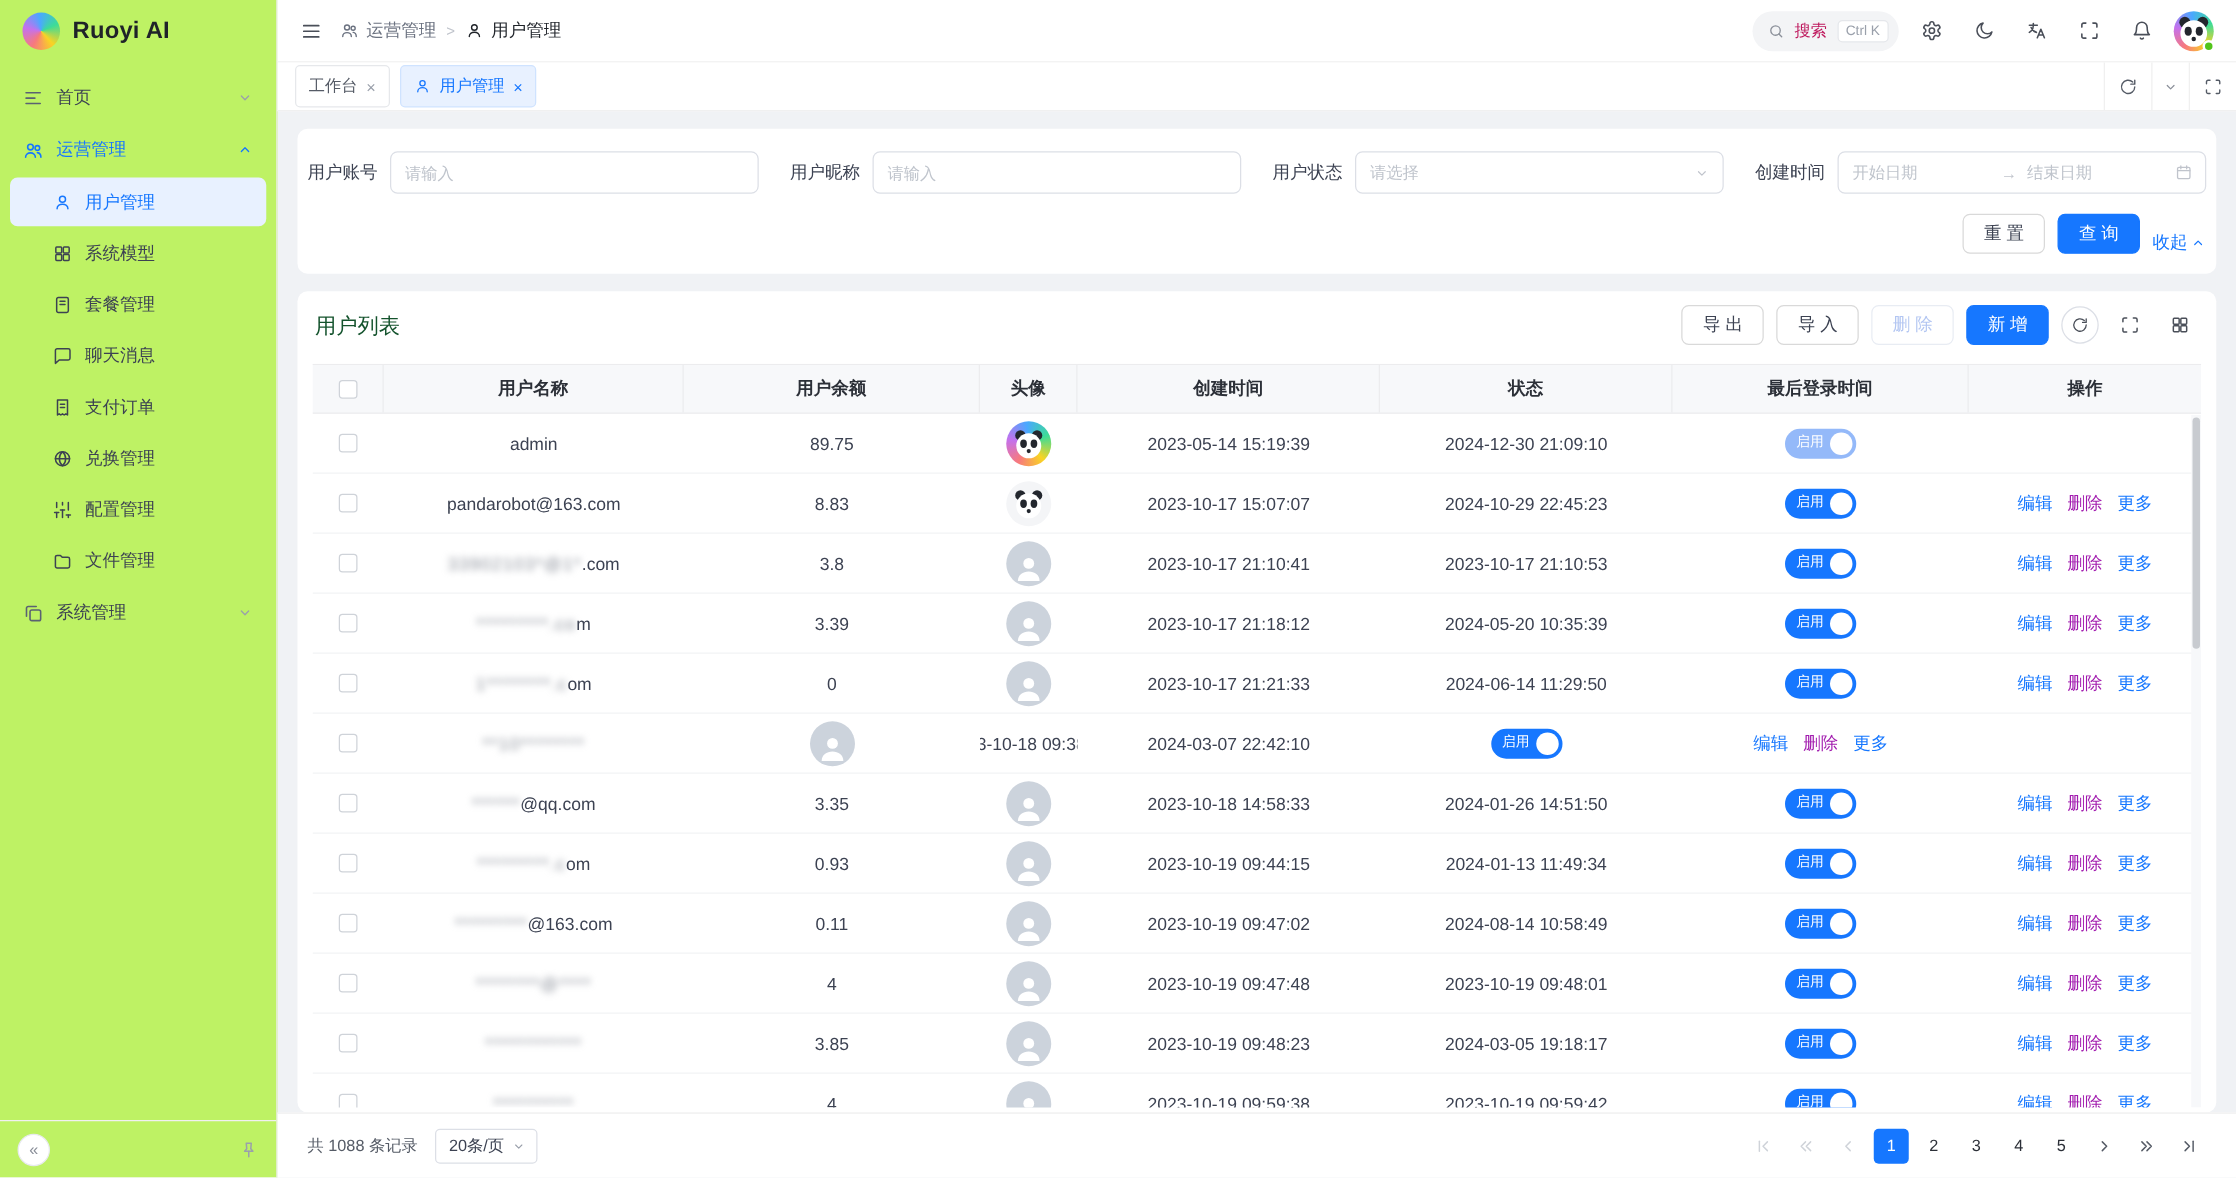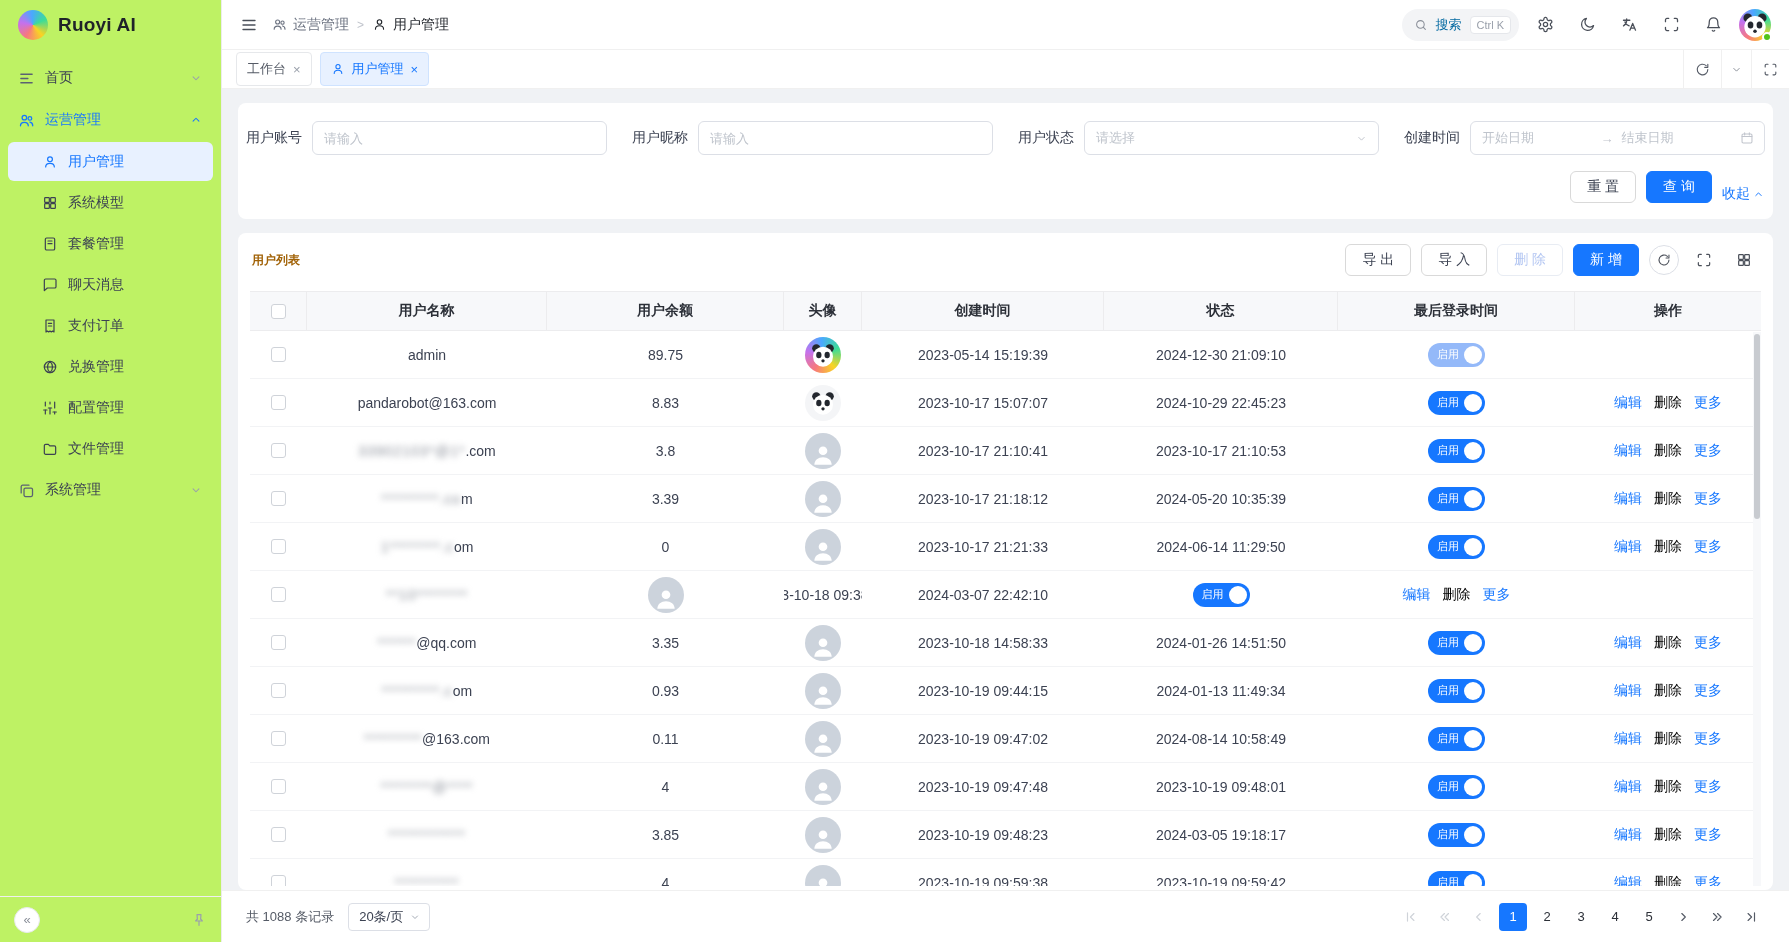--- a/index.html
+++ b/index.html
@@ -40,21 +40,21 @@
   .hamburger{width:18px;height:18px;color:#4a4f59;cursor:pointer}
   .breadcrumb{display:flex;align-items:center;gap:8px;font-size:14px}
   .crumb{display:flex;align-items:center;gap:6px;color:#6b7280;cursor:pointer}
   .crumb .icon{width:15px;height:15px}
   .crumb.current{color:#1f2329}
   .crumb-sep{color:#c0c4cc;font-size:12px}
   .topbar-right{margin-left:auto;display:flex;align-items:center;gap:10px}
   .search-pill{height:32px;background:#f3f4f6;border-radius:16px;display:flex;align-items:center;
     gap:8px;padding:0 8px 0 12px;cursor:pointer;min-width:112px}
   .search-pill .icon{width:14px;height:14px;color:#8a8f99}
-  .search-text{font-size:13px;color:#0369a1}
+  .search-text{font-size:13px;color:#be185d}
   .search-kbd{background:#fff;border:1px solid #e5e7eb;border-radius:4px;font-size:11px;color:#9aa0ab;
     padding:2px 6px;font-family:"Liberation Sans",sans-serif}
   .top-icon{width:32px;height:32px;display:flex;align-items:center;justify-content:center;color:#4a4f59;
     cursor:pointer;border-radius:6px}
   .top-icon .icon{width:17px;height:17px}
   .avatar-wrap{position:relative;width:32px;height:32px;cursor:pointer}
   .avatar-img{width:32px;height:32px;border-radius:50%;overflow:hidden;display:flex;align-items:center;
     justify-content:center}
   .status-dot{position:absolute;right:-1px;bottom:-1px;width:10px;height:10px;border-radius:50%;
     background:#52c41a;border:2px solid #fff}
@@ -102,21 +102,21 @@
     font-size:14px;color:#3c4252;display:inline-flex;align-items:center;justify-content:center;
     cursor:pointer;white-space:nowrap;font-family:inherit}
   .btn-primary{background:#1677ff;border-color:#1677ff;color:#fff}
   .btn-disabled{color:#b3c6f2;border-color:#e8ecf3;cursor:not-allowed}
   .link-collapse{color:#1677ff;display:inline-flex;align-items:center;gap:2px;cursor:pointer;font-size:14px}
   .link-collapse .icon{width:13px;height:13px}
 
   
   .table-card{flex:1;display:flex;flex-direction:column;overflow:hidden}
   .card-header{display:flex;align-items:center;justify-content:space-between;padding:11px 14px}
-  .card-title{font-size:12px;font-weight:700;color:#a16207}
+  .card-title{font-size:17px;font-weight:400;color:#14532d}
   .toolbar{display:flex;align-items:center;gap:10px}
   .icon-btn{width:30px;height:30px;display:flex;align-items:center;justify-content:center;color:#4a4f59;
     cursor:pointer}
   .icon-btn .icon{width:16px;height:16px}
   .icon-btn.circled{border:1px solid #dcdfe6;border-radius:50%}
   .icon-btn.circled .icon{width:14px;height:14px}
 
   .table-wrap{flex:1;margin:4px 12px;position:relative;overflow:hidden}
   .t-grid{display:grid;grid-template-columns:57px 240px 237px 78px 242px 234px 237px 1fr}
   .t-header{background:#f7f8fa;height:40px;border-top:1px solid #ececee;border-bottom:1px solid #ececee}
@@ -136,21 +136,21 @@
   .av-default svg{width:26px;height:26px;margin-top:6px}
   .avatar-cell svg.panda{width:30px;height:30px}
   .switch{min-width:52px;height:24px;border-radius:12px;background:#1677ff;display:inline-flex;
     align-items:center;padding:0 3px 0 9px;gap:5px;cursor:pointer}
   .switch .sw-label{color:#fff;font-size:11px;line-height:1}
   .switch .knob{width:18px;height:18px;border-radius:50%;background:#fff}
   .switch.muted{background:#94b9f9}
   .actions{gap:12px}
   .op{font-size:14px;cursor:pointer;text-decoration:none}
   .edit-link,.more-link{color:#1677ff}
-  .delete-link{color:#000000}
+  .delete-link{color:#a21caf}
   .vtrack{position:absolute;top:41px;right:0;bottom:0;width:8px;background:#f7f8fa}
   .vthumb{position:absolute;top:2px;right:1px;width:6px;height:185px;border-radius:3px;background:#c8cbd0;cursor:pointer}
 
   
   .footer{height:52px;background:#fff;border-top:1px solid #f0f0f0;display:flex;align-items:center;
     padding:0 24px;gap:14px}
   .total-text{font-size:13px;color:#555b66}
   .page-size{height:28px;border:1px solid #dcdfe6;border-radius:4px;padding:0 8px 0 10px;display:flex;
     align-items:center;gap:6px;font-size:13px;color:#3c4252;cursor:pointer;background:#fff}
   .page-size .icon{width:12px;height:12px;color:#9aa0ab}

